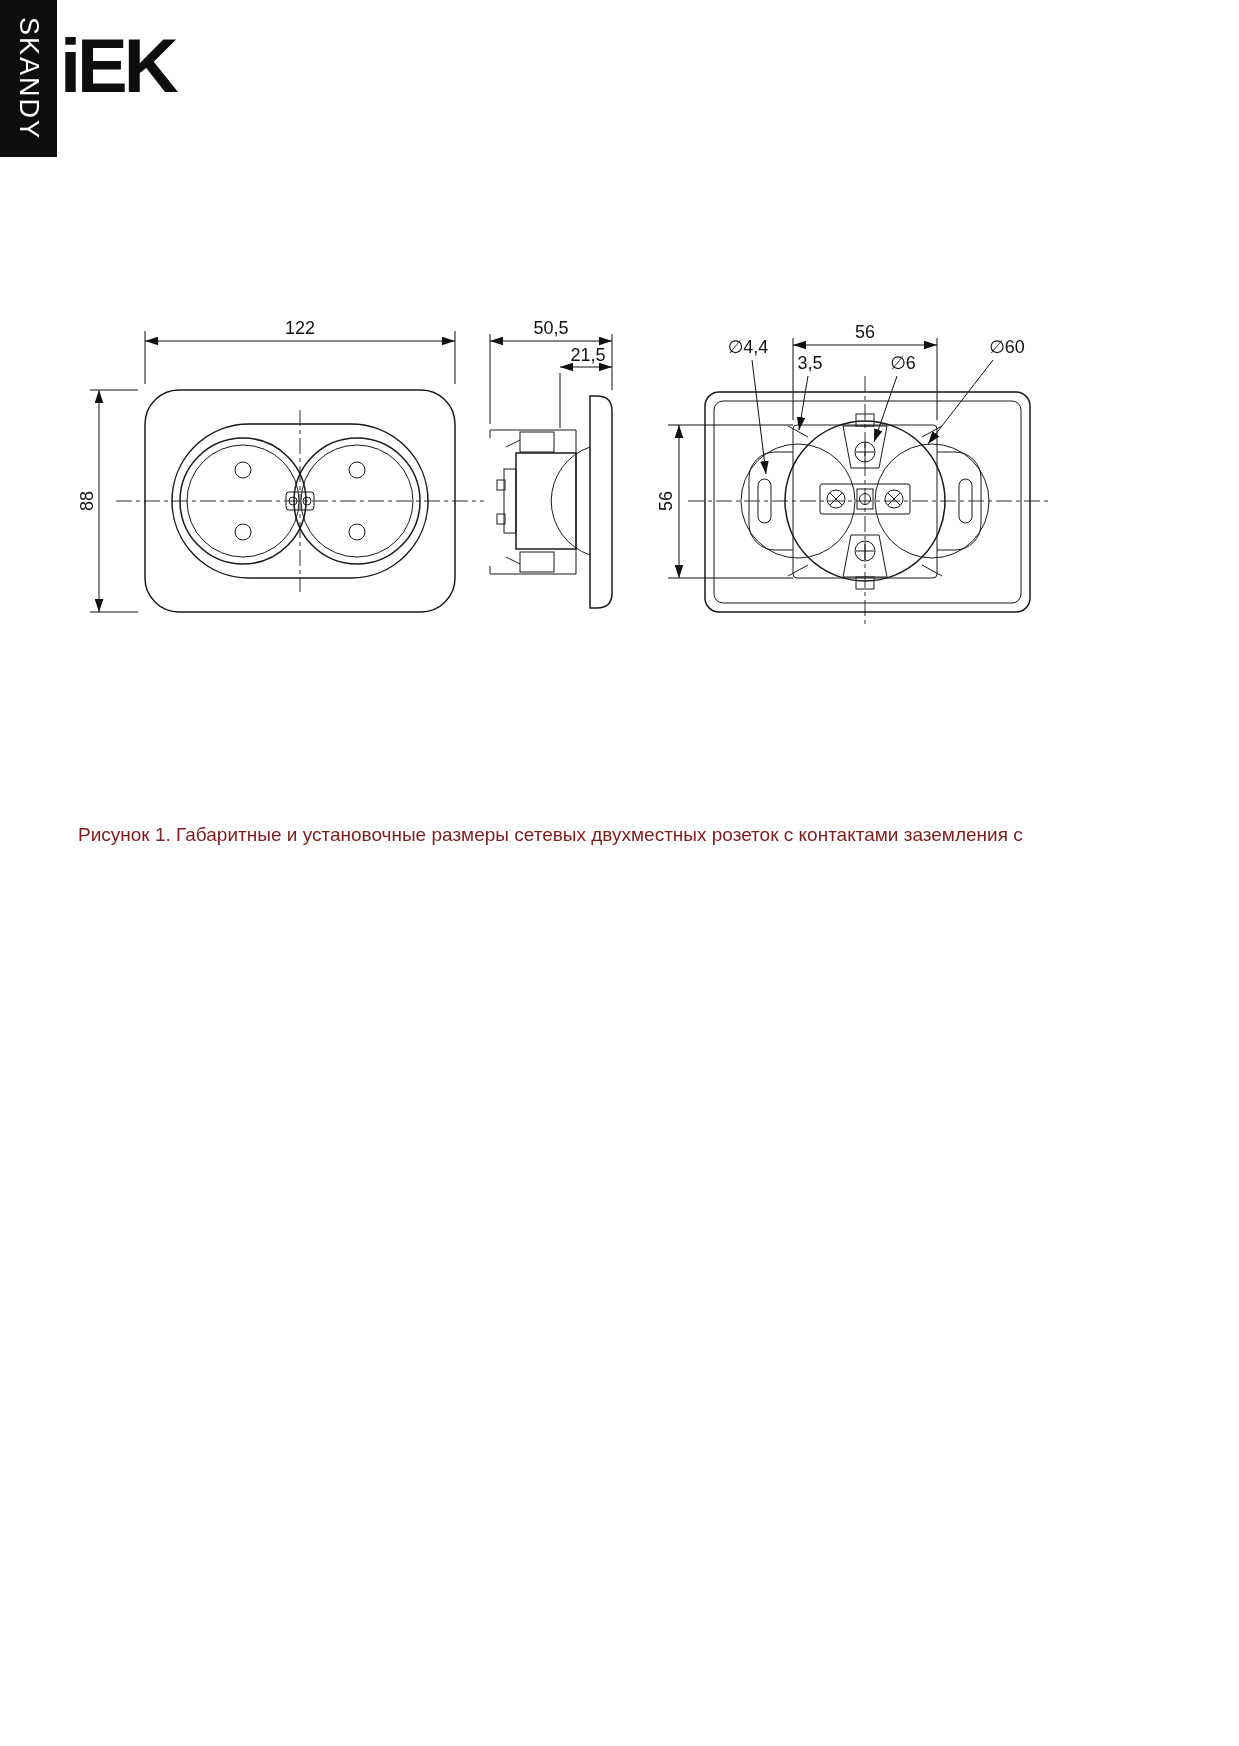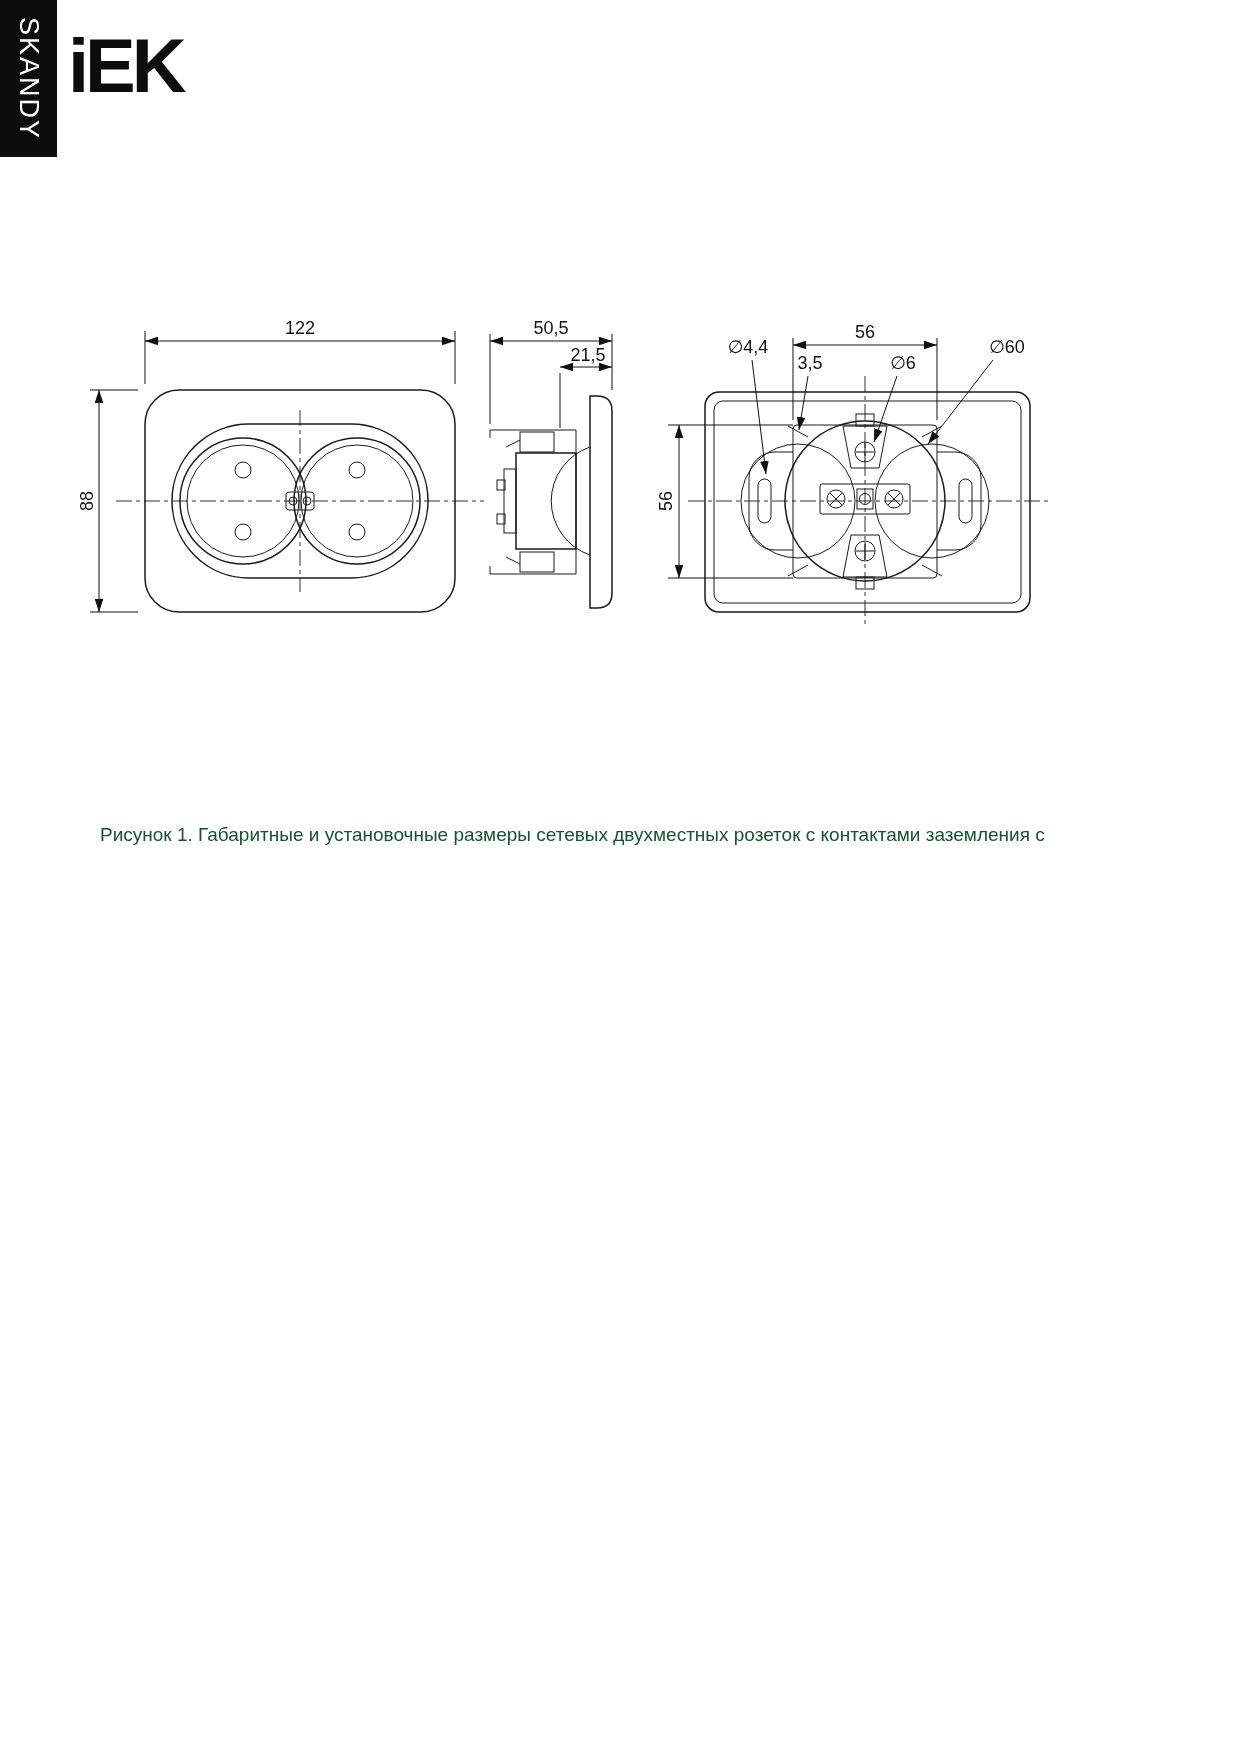--- a/index.html
+++ b/index.html
@@ -17,21 +17,21 @@
     display:flex;align-items:center;justify-content:center;
   }
   .series-banner span{
     color:#ffffff;
     font-size:27px;
     letter-spacing:2px;
     writing-mode:vertical-rl;
     font-family:"Liberation Sans", sans-serif;
   }
   .brand-logo{
-    position:absolute;left:68px;top:24px;
+    position:absolute;left:60px;top:24px;
     font-size:76px;
     font-weight:900;
     letter-spacing:-4px;
     color:#0d0d0d;
     font-family:"Liberation Sans", sans-serif;
     line-height:84px;
   }
   .drawing-svg{
     position:absolute;left:0;top:0;
     width:1239px;height:1746px;
@@ -44,22 +44,21 @@
   .dim-text{
     font-family:"Liberation Sans", sans-serif;
     font-size:18px;
     fill:#111111;
   }
   .caption{
     position:absolute;left:78px;top:820px;
     width:980px;
     font-size:19px;
     line-height:29px;
-    color:#14532d;
-    margin-left:22px;
+    color:#7f1d1d;
   }
 </style>
 </head>
 <body>
 
 <div class="page">
 
   <div class="series-banner">
     <span>SKANDY</span>
   </div>

